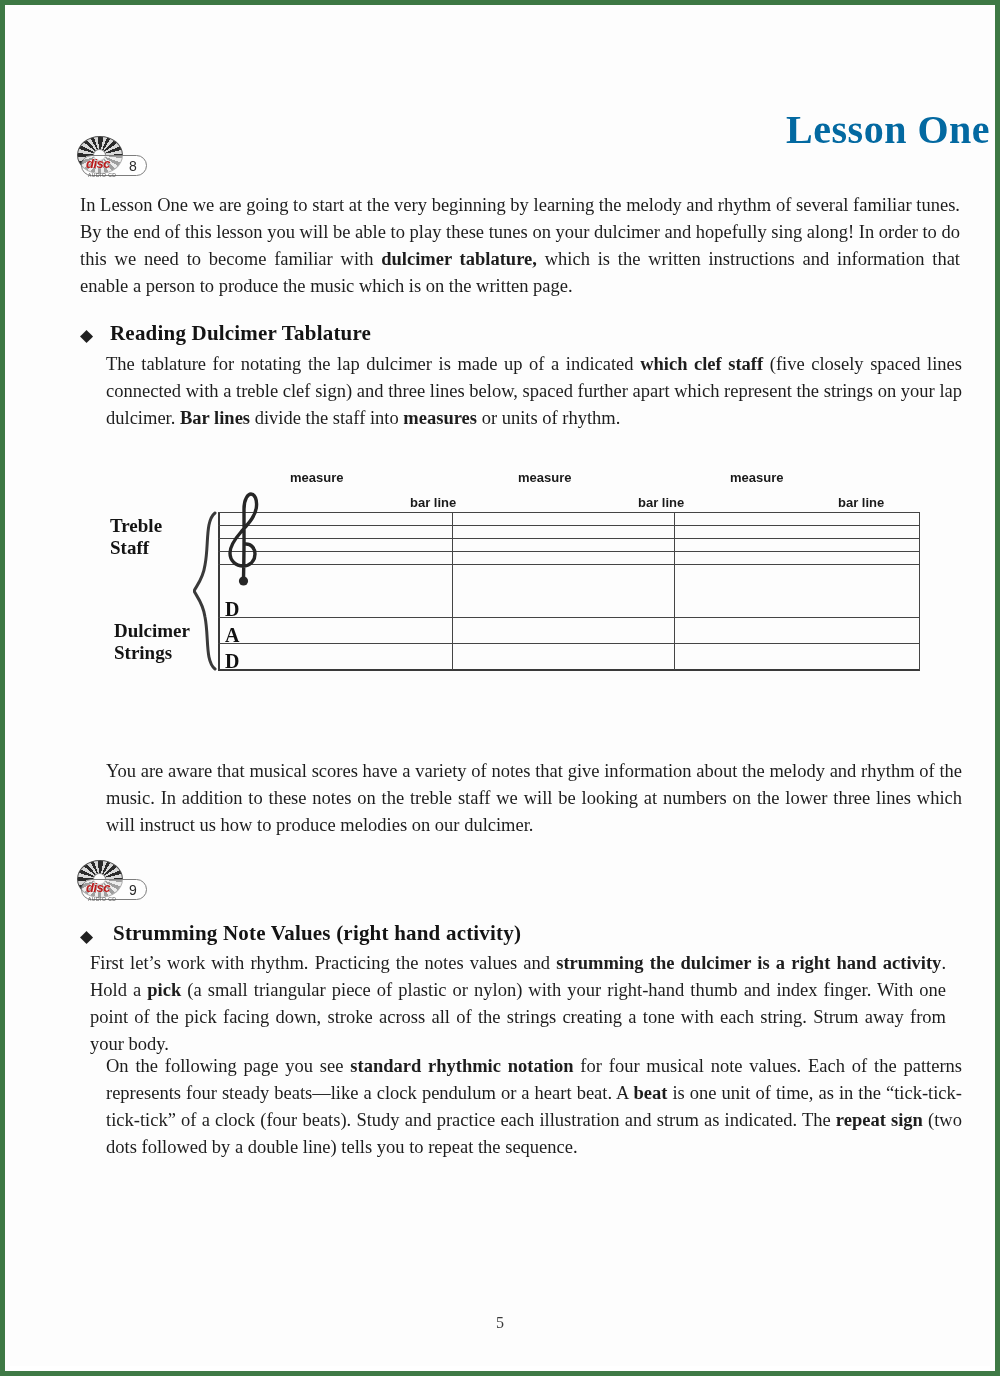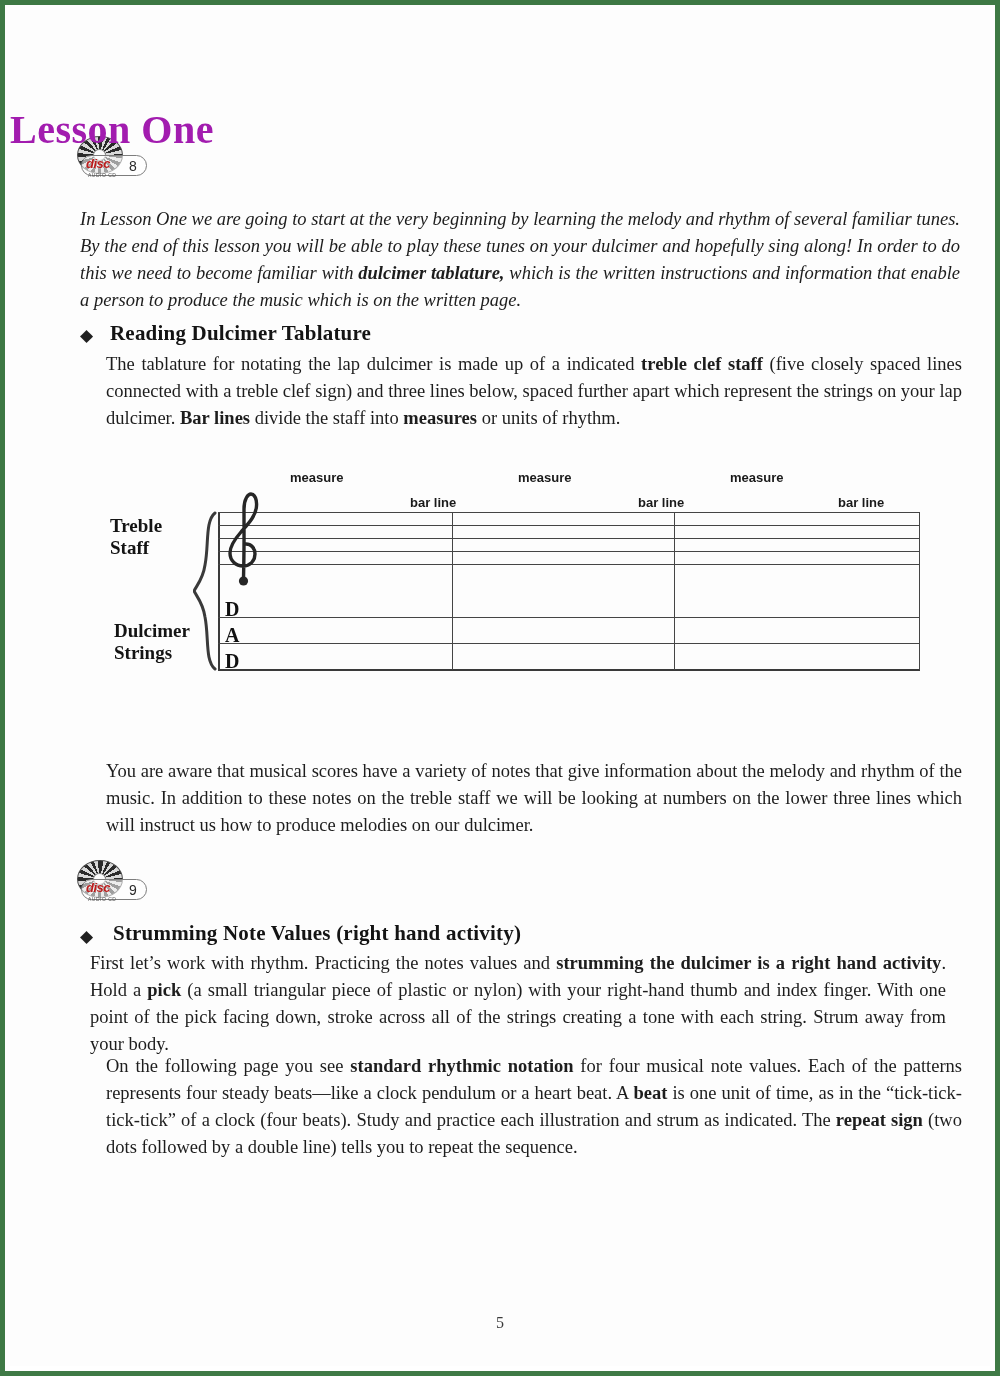--- a/index.html
+++ b/index.html
@@ -99,25 +99,25 @@
     letter-spacing: 0.5px;
     color: #555;
   }
 
   
   #title {
     position: absolute;
     left: 0;
     right: 0;
     top: 96px;
-    text-align: left;
+    text-align: right;
     font-size: 40px;
     font-weight: bold;
     letter-spacing: 0.5px;
-    color: #a21caf;
+    color: #0369a1;
   }
 
   
   .para {
     position: absolute;
     text-align: justify;
     font-size: 18.5px;
     line-height: 27px;
     color: #1d1d1d;
   }
@@ -206,28 +206,28 @@
       <div class="disc-body"></div>
       <div class="disc-hole"></div>
       <div class="disc-pill"></div>
       <div class="disc-word">disc</div>
       <div class="disc-num">8</div>
       <div class="disc-sub">AUDIO CD</div>
     </div>
 
     <div id="title">Lesson One</div>
 
-    <div class="para" style="left:70px; top:196px; width:880px;font-style:italic;">
+    <div class="para" style="left:70px; top:182px; width:880px;">
       <span>In Lesson One we are going to start at the very beginning by learning the melody and rhythm of several familiar tunes.  By the end of this lesson you will be able to play these tunes on your dulcimer and hopefully sing along! In order to do this we need to become familiar with </span><b>dulcimer tablature,</b><span> which is the written instructions and information that enable a person to produce the music which is on the written page.</span>
     </div>
 
     <div class="bullet-diamond" style="left:70px; top:317px;">◆</div>
     <div class="section-head" style="left:100px; top:311px;">Reading Dulcimer Tablature</div>
     <div class="para" style="left:96px; top:341px; width:856px;">
-      <span>The tablature for notating the lap dulcimer is made up of a indicated </span><b>treble clef staff</b><span> (five closely spaced lines connected with a treble clef sign) and three lines below, spaced further apart which represent the strings on your lap dulcimer. </span><b>Bar lines</b><span> divide the staff into </span><b>measures</b><span> or units of rhythm.</span>
+      <span>The tablature for notating the lap dulcimer is made up of a indicated </span><b>which clef staff</b><span> (five closely spaced lines connected with a treble clef sign) and three lines below, spaced further apart which represent the strings on your lap dulcimer. </span><b>Bar lines</b><span> divide the staff into </span><b>measures</b><span> or units of rhythm.</span>
     </div>
 
     <div id="diagram">
 
       <div class="dlabel" style="left:4px; top:50px;">
         <div>Treble</div>
         <div>Staff</div>
       </div>
       <div class="dlabel" style="left:8px; top:155px;">
         <div>Dulcimer</div>

